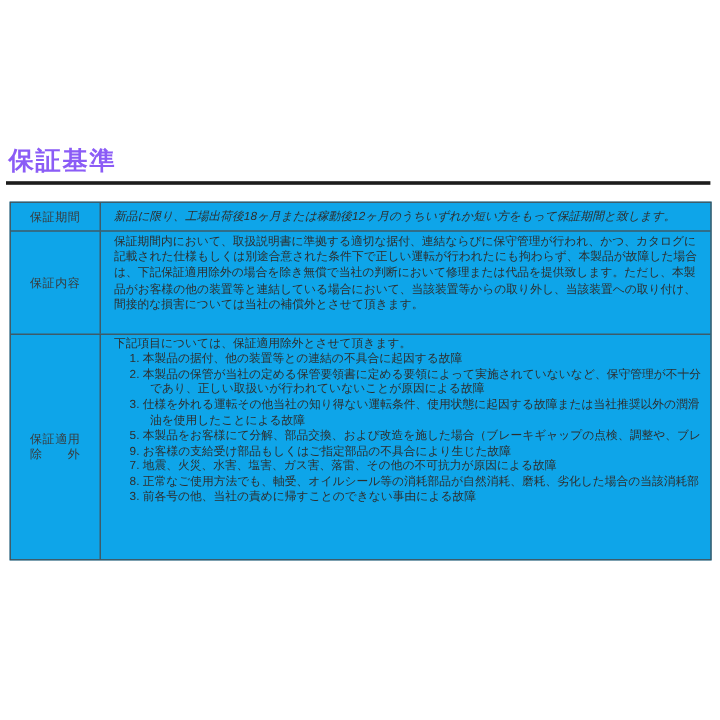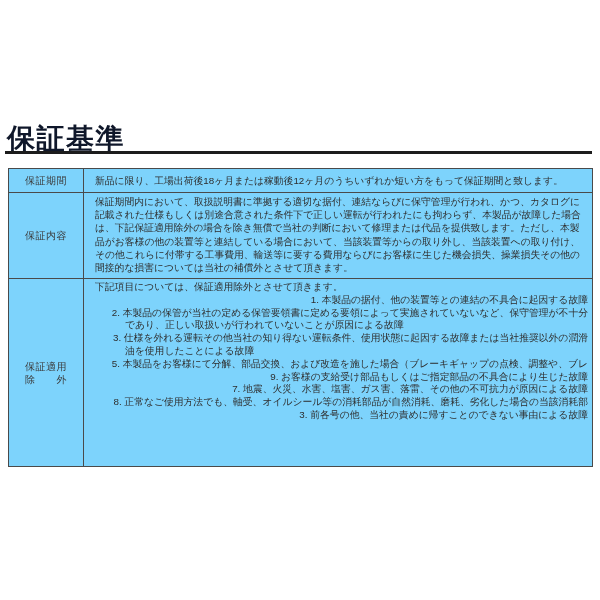--- a/index.html
+++ b/index.html
@@ -1,37 +1,37 @@
 <!DOCTYPE html>
 <html><head>
 <meta charset="utf-8">
 <style>
   html,body{margin:0;padding:0;background:#ffffff;}
   .page{position:relative;width:600px;height:600px;background:#ffffff;overflow:hidden;
         font-family:"Liberation Sans","DejaVu Sans",sans-serif;}
-  .title{position:absolute;left:7px;top:120px;font-size:28px;font-weight:bold;color:#0f172a;
+  .title{position:absolute;left:7px;top:120px;font-size:21px;font-weight:bold;color:#8b5cf6;
          letter-spacing:1.5px;white-space:nowrap;}
   .title-rule{position:absolute;left:5px;top:151px;width:587px;height:3px;background:#1c1c1c;}
-  .gtable{position:absolute;left:8px;top:168px;width:583px;border:1px solid #4a4a4a;background:#7dd3fc;}
+  .gtable{position:absolute;left:8px;top:168px;width:583px;border:1px solid #4a4a4a;background:#0ea5e9;}
   .trow{display:grid;grid-template-columns:75px 1fr;}
   .trow + .trow{border-top:1px solid #4a4a4a;}
   .row-1{height:23px;}
   .row-2{height:85px;}
   .row-3{height:187px;}
   .label-cell{border-right:1px solid #4a4a4a;display:flex;flex-direction:column;
               align-items:center;justify-content:center;font-size:10px;color:#3a3a3a;
               letter-spacing:0.5px;text-align:center;}
   .label-cell .tline{line-height:13px;white-space:pre;}
   .content-cell{padding:2px 4px 0 11px;font-size:9.8px;color:#2e2e2e;overflow:hidden;}
-  .row-1 .content-cell{display:flex;align-items:flex-start;padding-top:0;}
+  .row-1 .content-cell{display:flex;align-items:flex-start;padding-top:0;font-style:italic;}
   .tline{white-space:pre;}
   .row-1 .tline{line-height:23px;}
   .row-2 .content-cell .tline{line-height:13.2px;}
   .row-3 .content-cell .tline{line-height:12.8px;}
-  .ind-num{padding-left:13px;text-align:right;}
+  .ind-num{padding-left:13px;}
   .ind-cont{padding-left:30px;}
 </style>
 </head>
 <body>
 
 <div class="page">
 
   <div class="title">保証基準</div>
   <div class="title-rule"></div>
 
@@ -44,21 +44,20 @@
         </div>
     </div>
 
     <div class="trow row-2">
       <div class="label-cell">保証内容</div>
       <div class="content-cell">
           <div class="tline">保証期間内において、取扱説明書に準拠する適切な据付、連結ならびに保守管理が行われ、かつ、カタログに</div>
           <div class="tline">記載された仕様もしくは別途合意された条件下で正しい運転が行われたにも拘わらず、本製品が故障した場合</div>
           <div class="tline">は、下記保証適用除外の場合を除き無償で当社の判断において修理または代品を提供致します。ただし、本製</div>
           <div class="tline">品がお客様の他の装置等と連結している場合において、当該装置等からの取り外し、当該装置への取り付け、</div>
-          <div class="tline">その他これらに付帯する工事費用、輸送等に要する費用ならびにお客様に生じた機会損失、操業損失その他の</div>
           <div class="tline">間接的な損害については当社の補償外とさせて頂きます。</div>
         </div>
     </div>
 
     <div class="trow row-3">
       <div class="label-cell">
           <div class="tline">保証適用</div>
           <div class="tline">除　　外</div>
         </div>
       <div class="content-cell">

